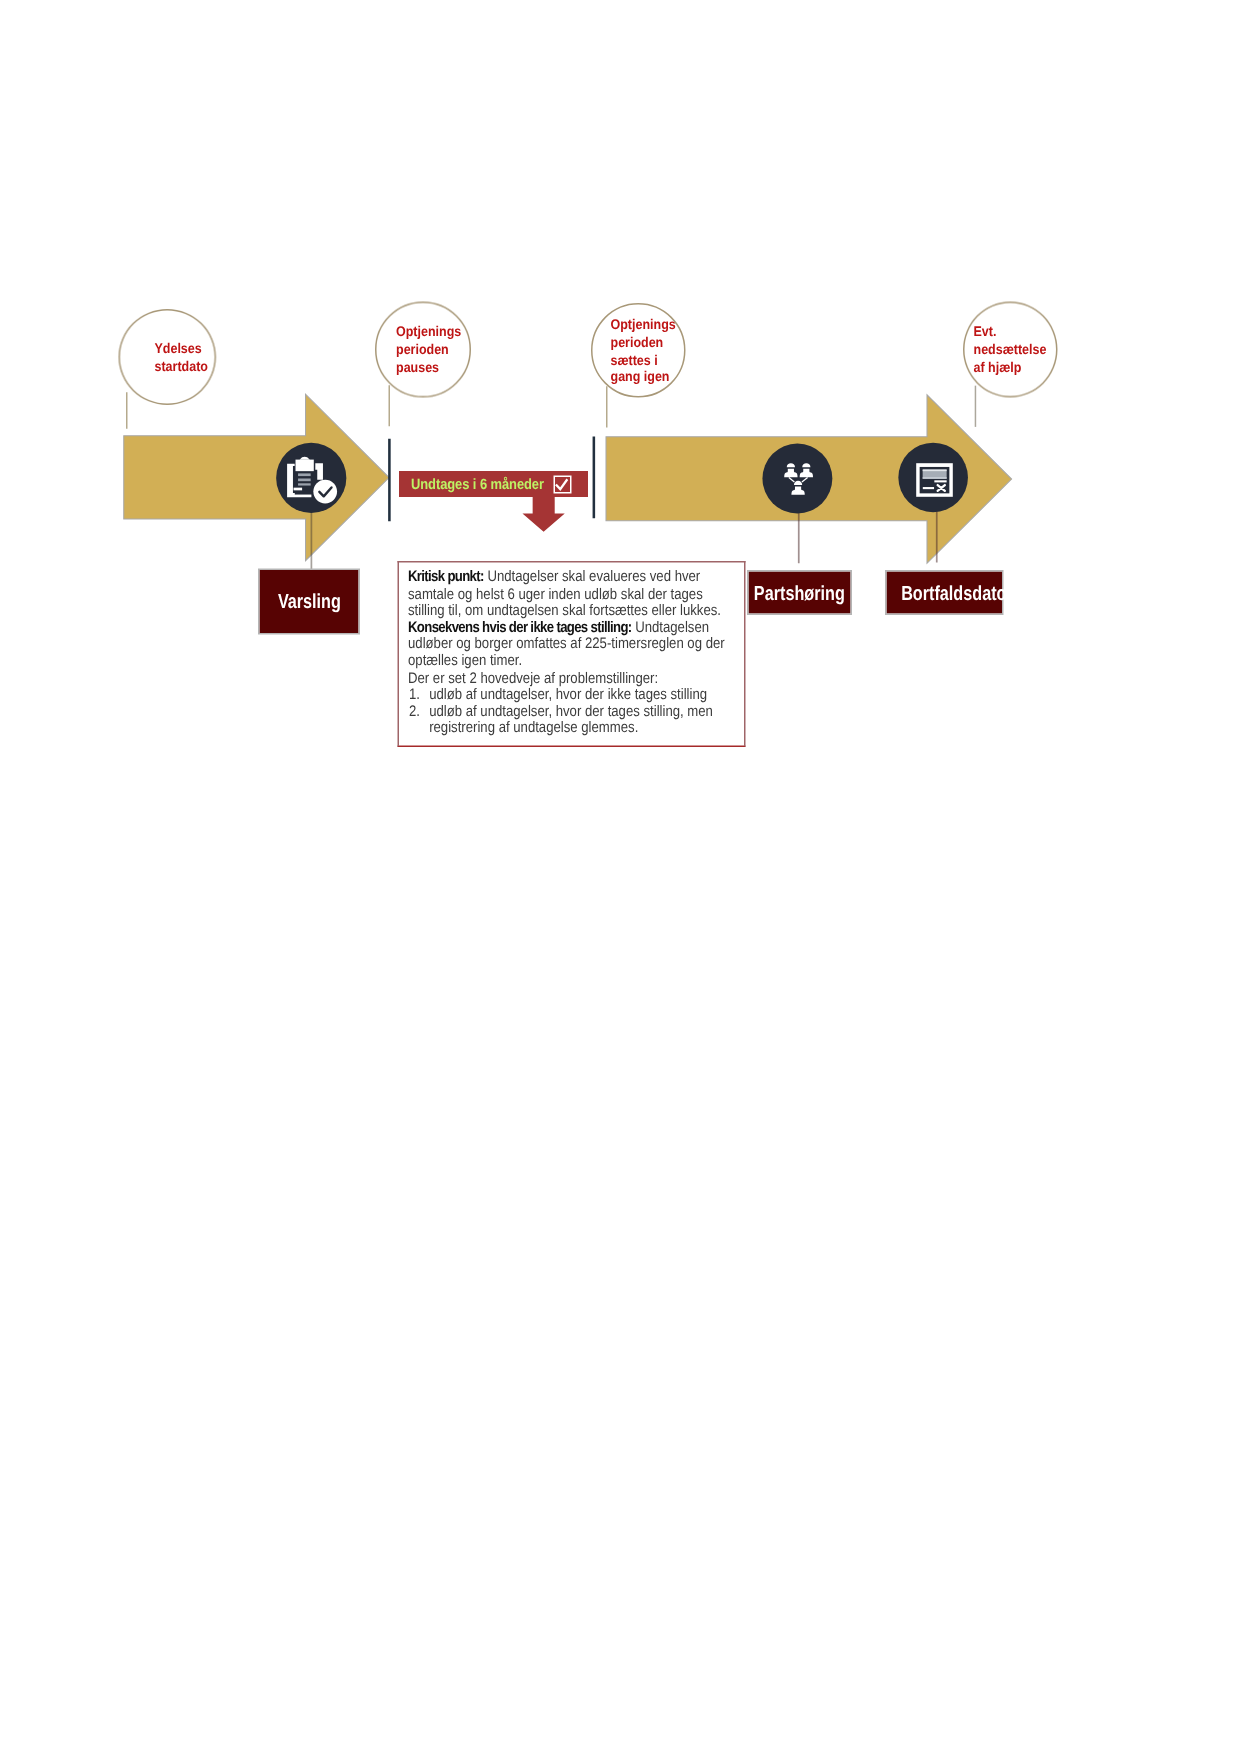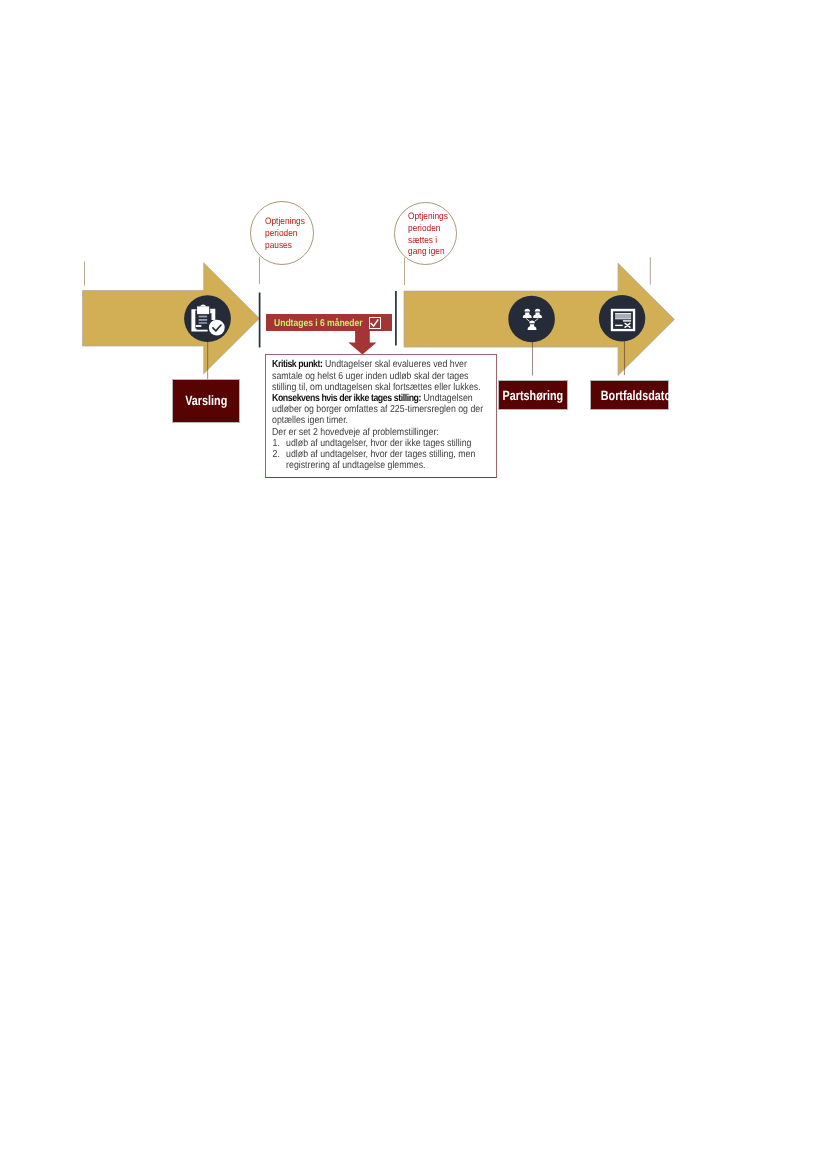--- a/index.html
+++ b/index.html
@@ -2,28 +2,28 @@
 <html><head>
 <meta charset="utf-8">
 <title>Undtagelser tidslinje</title>
 <style>
   html,body{margin:0;padding:0;background:#fff;}
   body{width:827px;height:1169px;font-family:"Liberation Sans",sans-serif;position:relative;overflow:hidden;
         -webkit-font-smoothing:antialiased;text-rendering:geometricPrecision;}
   .canvas{position:absolute;left:0;top:0;width:827px;height:1169px;}
   svg.layer{position:absolute;left:0;top:0;width:827px;height:1169px;overflow:visible;}
   .mstone{position:absolute;border:1px solid #A89878;border-radius:50%;background:#fff;
-          display:flex;align-items:center;justify-content:center;text-align:left;
-          color:#BE1414;font-weight:normal;font-size:9.4px;line-height:11.9px;box-sizing:border-box;transform:translateZ(0);}
+          display:flex;align-items:center;justify-content:flex-end;text-align:left;
+          color:#BE1414;font-weight:bold;font-size:9.4px;line-height:11.9px;box-sizing:border-box;transform:translateZ(0);}
   .mstone span{display:block;transform:scaleX(0.888) translateZ(0);transform-origin:left center;}
   .stagelabel{position:absolute;background:#570303;color:#fff;font-weight:bold;outline:0.7px solid #B5B5B5;outline-offset:-0.35px;
           display:flex;align-items:center;justify-content:center;box-sizing:border-box;}
   .stagelabel span{display:inline-block;transform:scaleX(0.80) translateZ(0);transform-origin:center;}
   .banner{position:absolute;background:#A53434;color:#bef264;font-weight:bold;box-sizing:border-box;transform:translateZ(0);}
-  .note{position:absolute;background:#fff;border:1.1px solid #9F6568;border-bottom:1.4px solid #A52A2A;box-sizing:border-box;}
+  .note{position:absolute;background:#fff;border:1.1px solid #9F6568;border-bottom:1.4px solid #A52A2A;box-sizing:border-box;margin-top:20px;}
   .note p{margin:0;color:#3C3C3C;font-size:10.2px;line-height:11.2px;white-space:nowrap;transform:scaleX(0.861) translateZ(0);transform-origin:left center;}
   .note b{color:#111;font-weight:bold;letter-spacing:-0.5px;}
 </style>
 </head>
 <body>
 
 <div class="canvas">
 
   <svg class="layer" viewBox="0 0 827 1169">
 
@@ -43,38 +43,51 @@
     <line x1="532.5" y1="312" x2="532.5" y2="375.5" stroke="#4A2B2B" stroke-opacity="0.52" stroke-width="1.15"></line>
     <line x1="624.5" y1="312" x2="624.5" y2="375.0" stroke="#4A2B2B" stroke-opacity="0.52" stroke-width="1.15"></line>
 
     <circle cx="207.5" cy="318.6" r="23.4" fill="#252B38"></circle>
     <circle cx="531.6" cy="319.0" r="23.3" fill="#252B38"></circle>
     <circle cx="622.1" cy="318.3" r="23.2" fill="#252B38"></circle>
 
     <path d="M 355.1 320 L 369.8 320 L 369.8 342.4 L 376.5 342.4 L 362.4 354.5 L 348.3 342.4 L 355.1 342.4 Z" fill="#A53434"></path>
   </svg>
 
+  <div class="mstone" style="left:79px;top:206px;width:65px;height:64px;">
+    <div style="padding-left:7.6px;">
+      <span>Ydelses</span>
+      <span>startdato</span>
+    </div>
+  </div>
 
   <div class="mstone" style="left:250px;top:201px;width:64px;height:64px;">
     <div style="padding-left:10px;">
       <span>Optjenings</span>
       <span>perioden</span>
       <span>pauses</span>
     </div>
   </div>
 
   <div class="mstone" style="left:394px;top:202px;width:63px;height:63px;">
     <div style="padding-left:10px;">
       <span>Optjenings</span>
       <span>perioden</span>
       <span>sættes i</span>
       <span>gang igen</span>
     </div>
   </div>
 
+  <div class="mstone" style="left:642px;top:201px;width:63px;height:64px;">
+    <div style="padding-left:5.5px;">
+      <span>Evt.</span>
+      <span>nedsættelse</span>
+      <span>af hjælp</span>
+    </div>
+  </div>
 
   <svg class="layer" viewBox="0 0 827 1169">
 
     <g>
 
       <path fill="#ffffff" d="M 191.4 309.2 L 196.6 309.2 L 196.6 310.6 L 195.3 310.6 L 195.3 328.6 L 207.6 328.6 L 207.6 331.5 L 191.4 331.5 Z"></path>
 
       <path fill="#ffffff" d="M 210.2 308.8 L 215.3 308.8 L 215.3 319.9 L 211.5 319.9 L 211.5 313.2 L 210.2 313.2 Z"></path>
 
       <path fill="#252B38" d="M 196.5 306.2 L 208.6 306.2 L 208.6 329.7 L 196.5 329.7 Z"></path>

